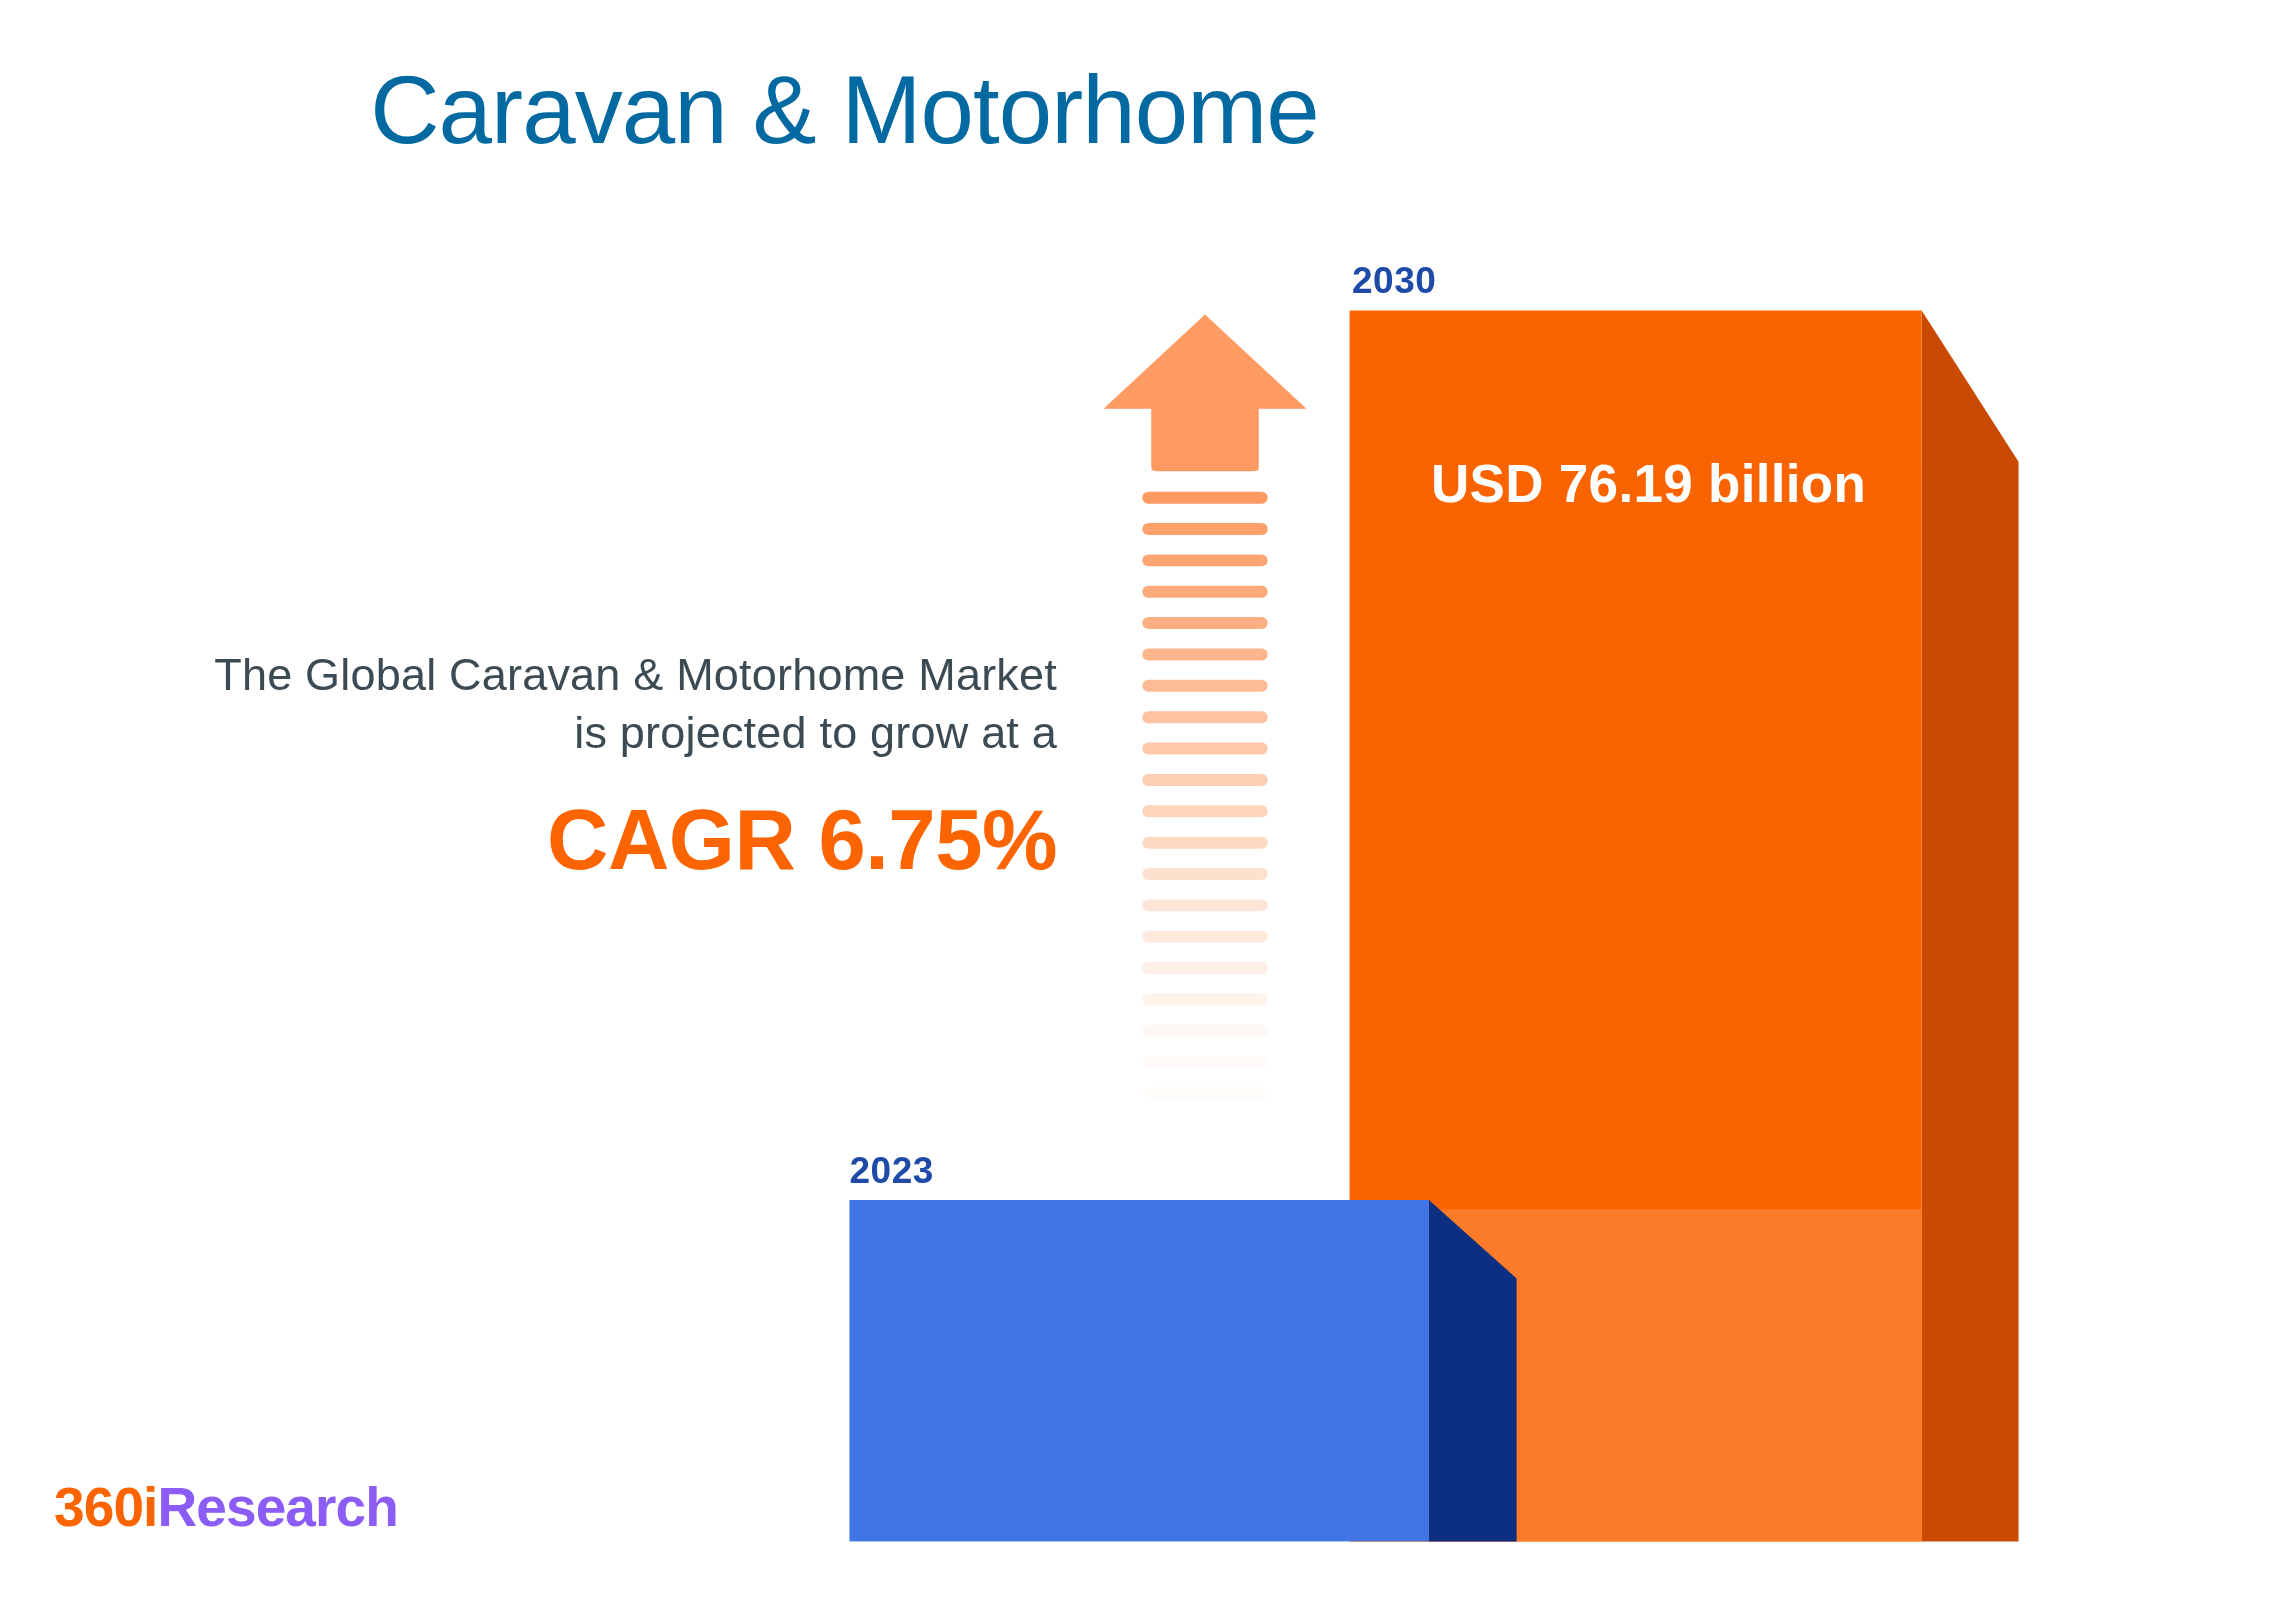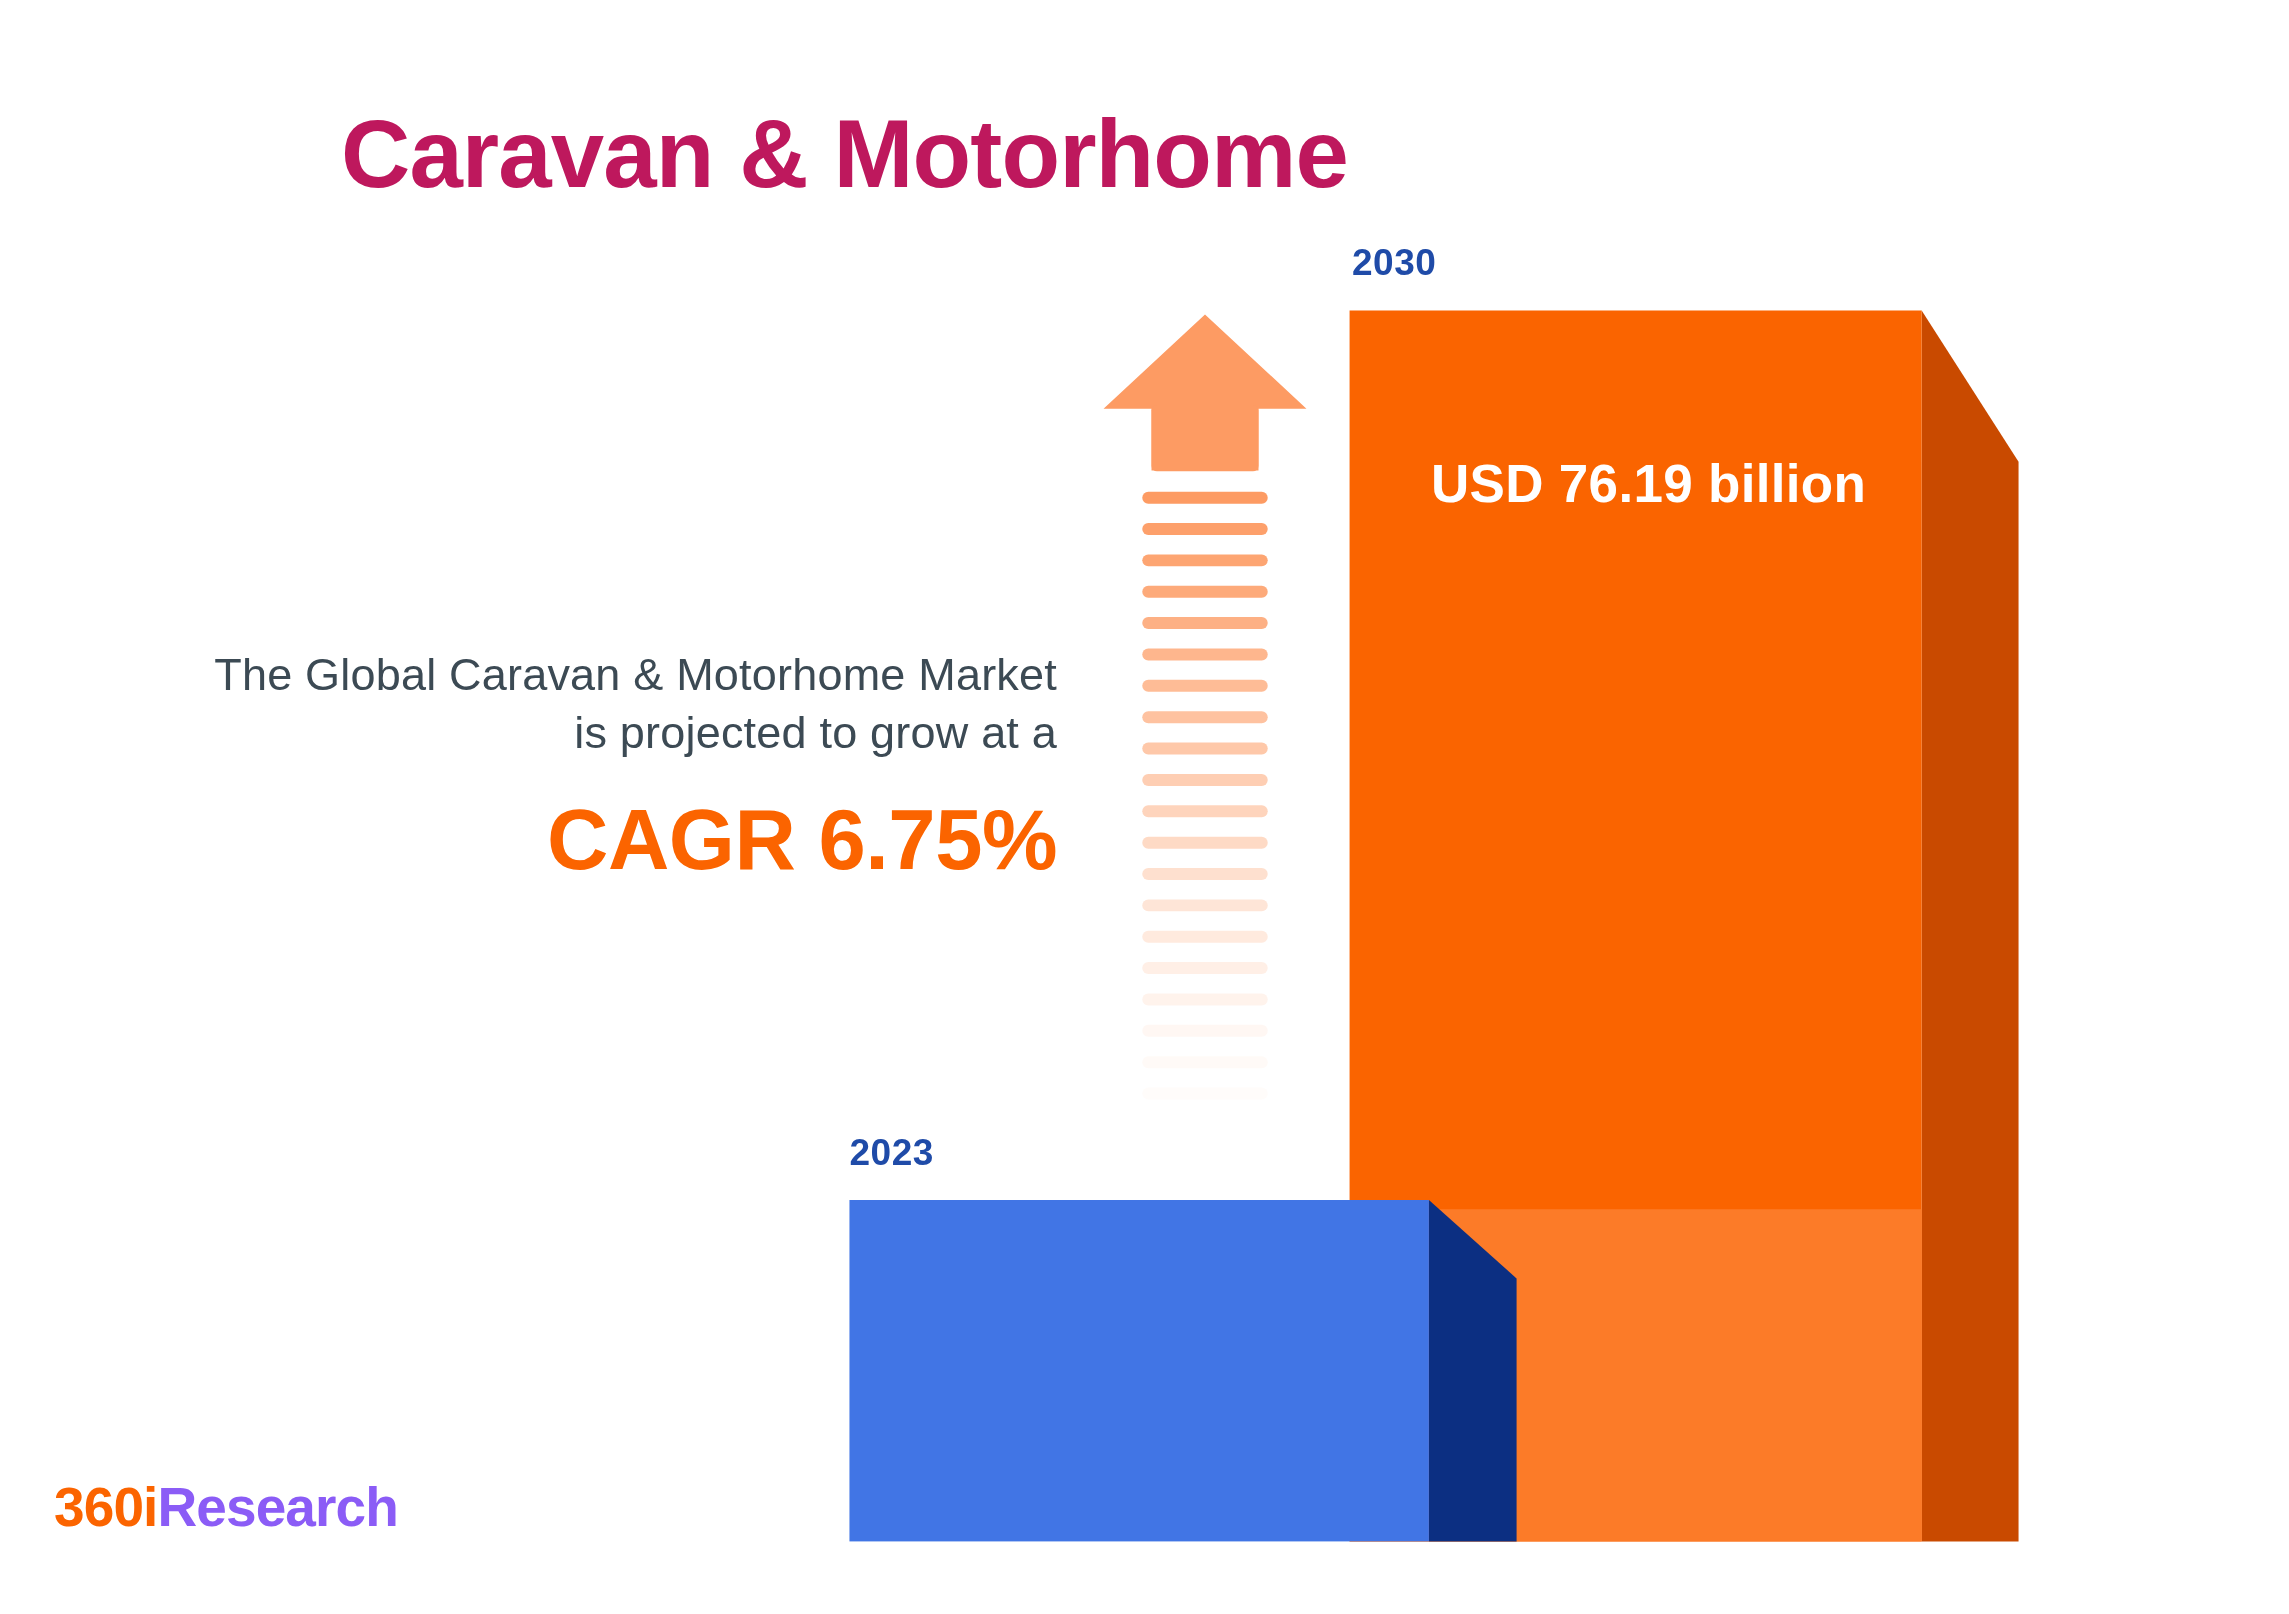--- a/index.html
+++ b/index.html
@@ -19,26 +19,25 @@
   }
 
   
   #page-title {
     position: absolute;
     left: 0;
     top: 57px;
     width: 1689px;
     text-align: center;
     font-size: 96px;
-    font-weight: 700;
-    color: #be185d;
+    font-weight: 400;
+    color: #0369a1;
     letter-spacing: -0.9px;
     line-height: 1.1;
     white-space: nowrap;
-    margin-top: 44px;
   }
 
   
   #caption-block {
     position: absolute;
     left: 28px;
     top: 646px;
     width: 1029px;
     text-align: right;
   }
@@ -78,20 +77,21 @@
     width: 1218px;
     height: 1329px;
   }
 
   .year-label {
     position: absolute;
     font-size: 37px;
     font-weight: 700;
     color: #1F4BA8;
     letter-spacing: 0.5px;
+    margin-top: 18px;
   }
   #year-label-2030 { left: 521px; top: 11px; }
   #year-label-2022 { left: 18.5px; top: 901px; }
 
   .bar-value {
     position: absolute;
     font-size: 53px;
     font-weight: 700;
     color: #ffffff;
     letter-spacing: 0.3px;

